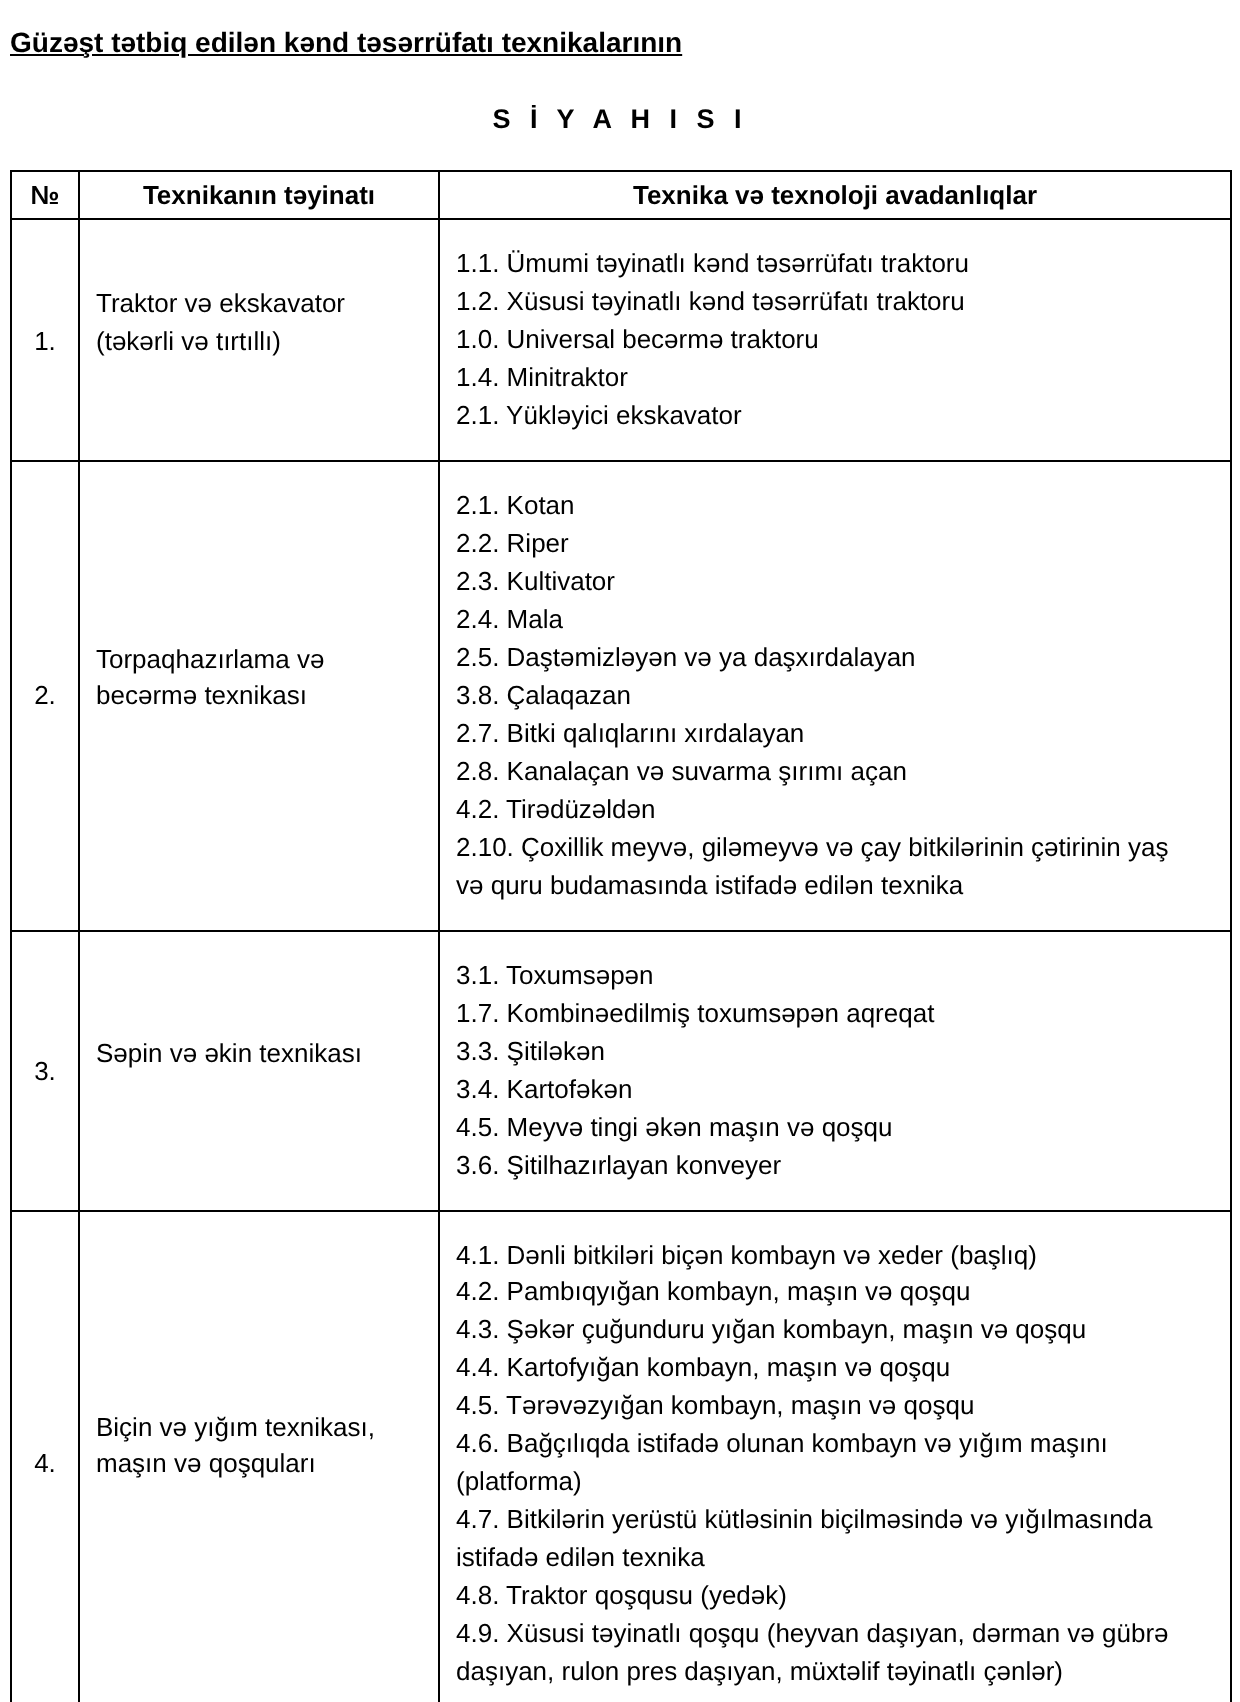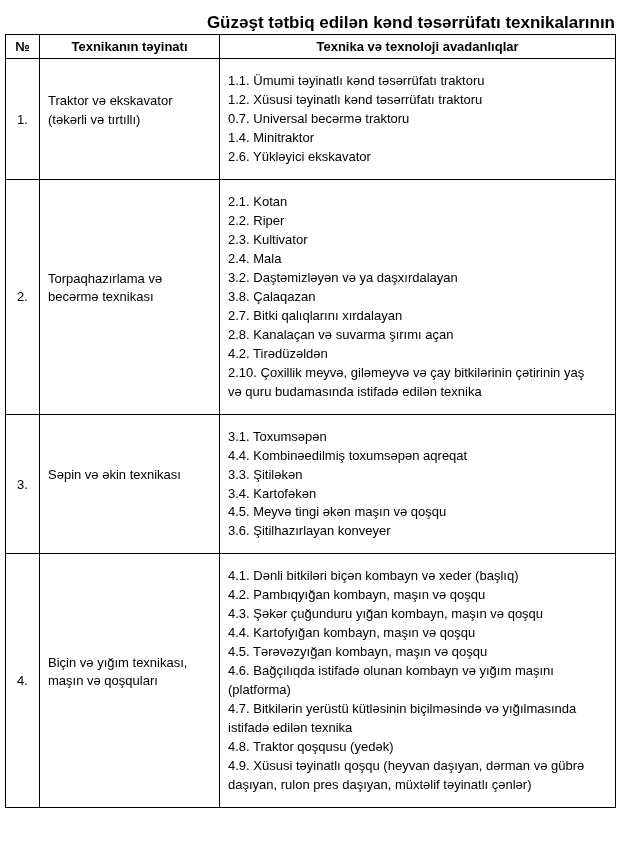--- a/index.html
+++ b/index.html
@@ -10,25 +10,26 @@
     color: #000000;
   }
   .page {
     width: 620px;
     min-height: 851px;
     box-sizing: border-box;
     padding: 8px 5px 6px 5px;
     background: #ffffff;
   }
   .doc-title {
-    text-align: right;
-    font-size: 17px;
+    text-align: left;
+    font-size: 14px;
     font-weight: bold;
     margin: 4px 0 0 0;
     line-height: 1.3;
+    text-decoration: underline;
   }
   .doc-subtitle {
     text-align: center;
     font-size: 13.5px;
     font-weight: bold;
     letter-spacing: 3px;
     margin: 22px 0 18px 0;
   }
   table.main-table {
     border-collapse: collapse;
@@ -68,20 +69,21 @@
     text-align: left;
   }
 </style>
 </head>
 <body>
 
 <div class="page">
 
   <div class="doc-title">Güzəşt tətbiq edilən kənd təsərrüfatı texnikalarının</div>
 
+  <div class="doc-subtitle">S İ Y A H I S I</div>
 
   <table class="main-table">
     <colgroup>
       <col class="col-no">
       <col class="col-purp">
       <col class="col-items">
     </colgroup>
     <thead>
       <tr>
         <th>№</th>
@@ -89,47 +91,47 @@
         <th>Texnika və texnoloji avadanlıqlar</th>
       </tr>
     </thead>
     <tbody>
         <tr>
           <td class="cell-no">1.</td>
           <td class="cell-purpose">Traktor və ekskavator (təkərli və tırtıllı)</td>
           <td class="cell-items">
             <div class="item-line">1.1. Ümumi təyinatlı kənd təsərrüfatı traktoru</div>
             <div class="item-line">1.2. Xüsusi təyinatlı kənd təsərrüfatı traktoru</div>
-            <div class="item-line">0.7. Universal becərmə traktoru</div>
+            <div class="item-line">1.0. Universal becərmə traktoru</div>
             <div class="item-line">1.4. Minitraktor</div>
-            <div class="item-line">2.6. Yükləyici ekskavator</div>
+            <div class="item-line">2.1. Yükləyici ekskavator</div>
           </td>
         </tr>
         <tr>
           <td class="cell-no">2.</td>
           <td class="cell-purpose">Torpaqhazırlama və becərmə texnikası</td>
           <td class="cell-items">
             <div class="item-line">2.1. Kotan</div>
             <div class="item-line">2.2. Riper</div>
             <div class="item-line">2.3. Kultivator</div>
             <div class="item-line">2.4. Mala</div>
-            <div class="item-line">3.2. Daştəmizləyən və ya daşxırdalayan</div>
+            <div class="item-line">2.5. Daştəmizləyən və ya daşxırdalayan</div>
             <div class="item-line">3.8. Çalaqazan</div>
             <div class="item-line">2.7. Bitki qalıqlarını xırdalayan</div>
             <div class="item-line">2.8. Kanalaçan və suvarma şırımı açan</div>
             <div class="item-line">4.2. Tirədüzəldən</div>
             <div class="item-line">2.10. Çoxillik meyvə, giləmeyvə və çay bitkilərinin çətirinin yaş və quru budamasında istifadə edilən texnika</div>
           </td>
         </tr>
         <tr>
           <td class="cell-no">3.</td>
           <td class="cell-purpose">Səpin və əkin texnikası</td>
           <td class="cell-items">
             <div class="item-line">3.1. Toxumsəpən</div>
-            <div class="item-line">4.4. Kombinəedilmiş toxumsəpən aqreqat</div>
+            <div class="item-line">1.7. Kombinəedilmiş toxumsəpən aqreqat</div>
             <div class="item-line">3.3. Şitiləkən</div>
             <div class="item-line">3.4. Kartofəkən</div>
             <div class="item-line">4.5. Meyvə tingi əkən maşın və qoşqu</div>
             <div class="item-line">3.6. Şitilhazırlayan konveyer</div>
           </td>
         </tr>
         <tr>
           <td class="cell-no">4.</td>
           <td class="cell-purpose">Biçin və yığım texnikası, maşın və qoşquları</td>
           <td class="cell-items">

